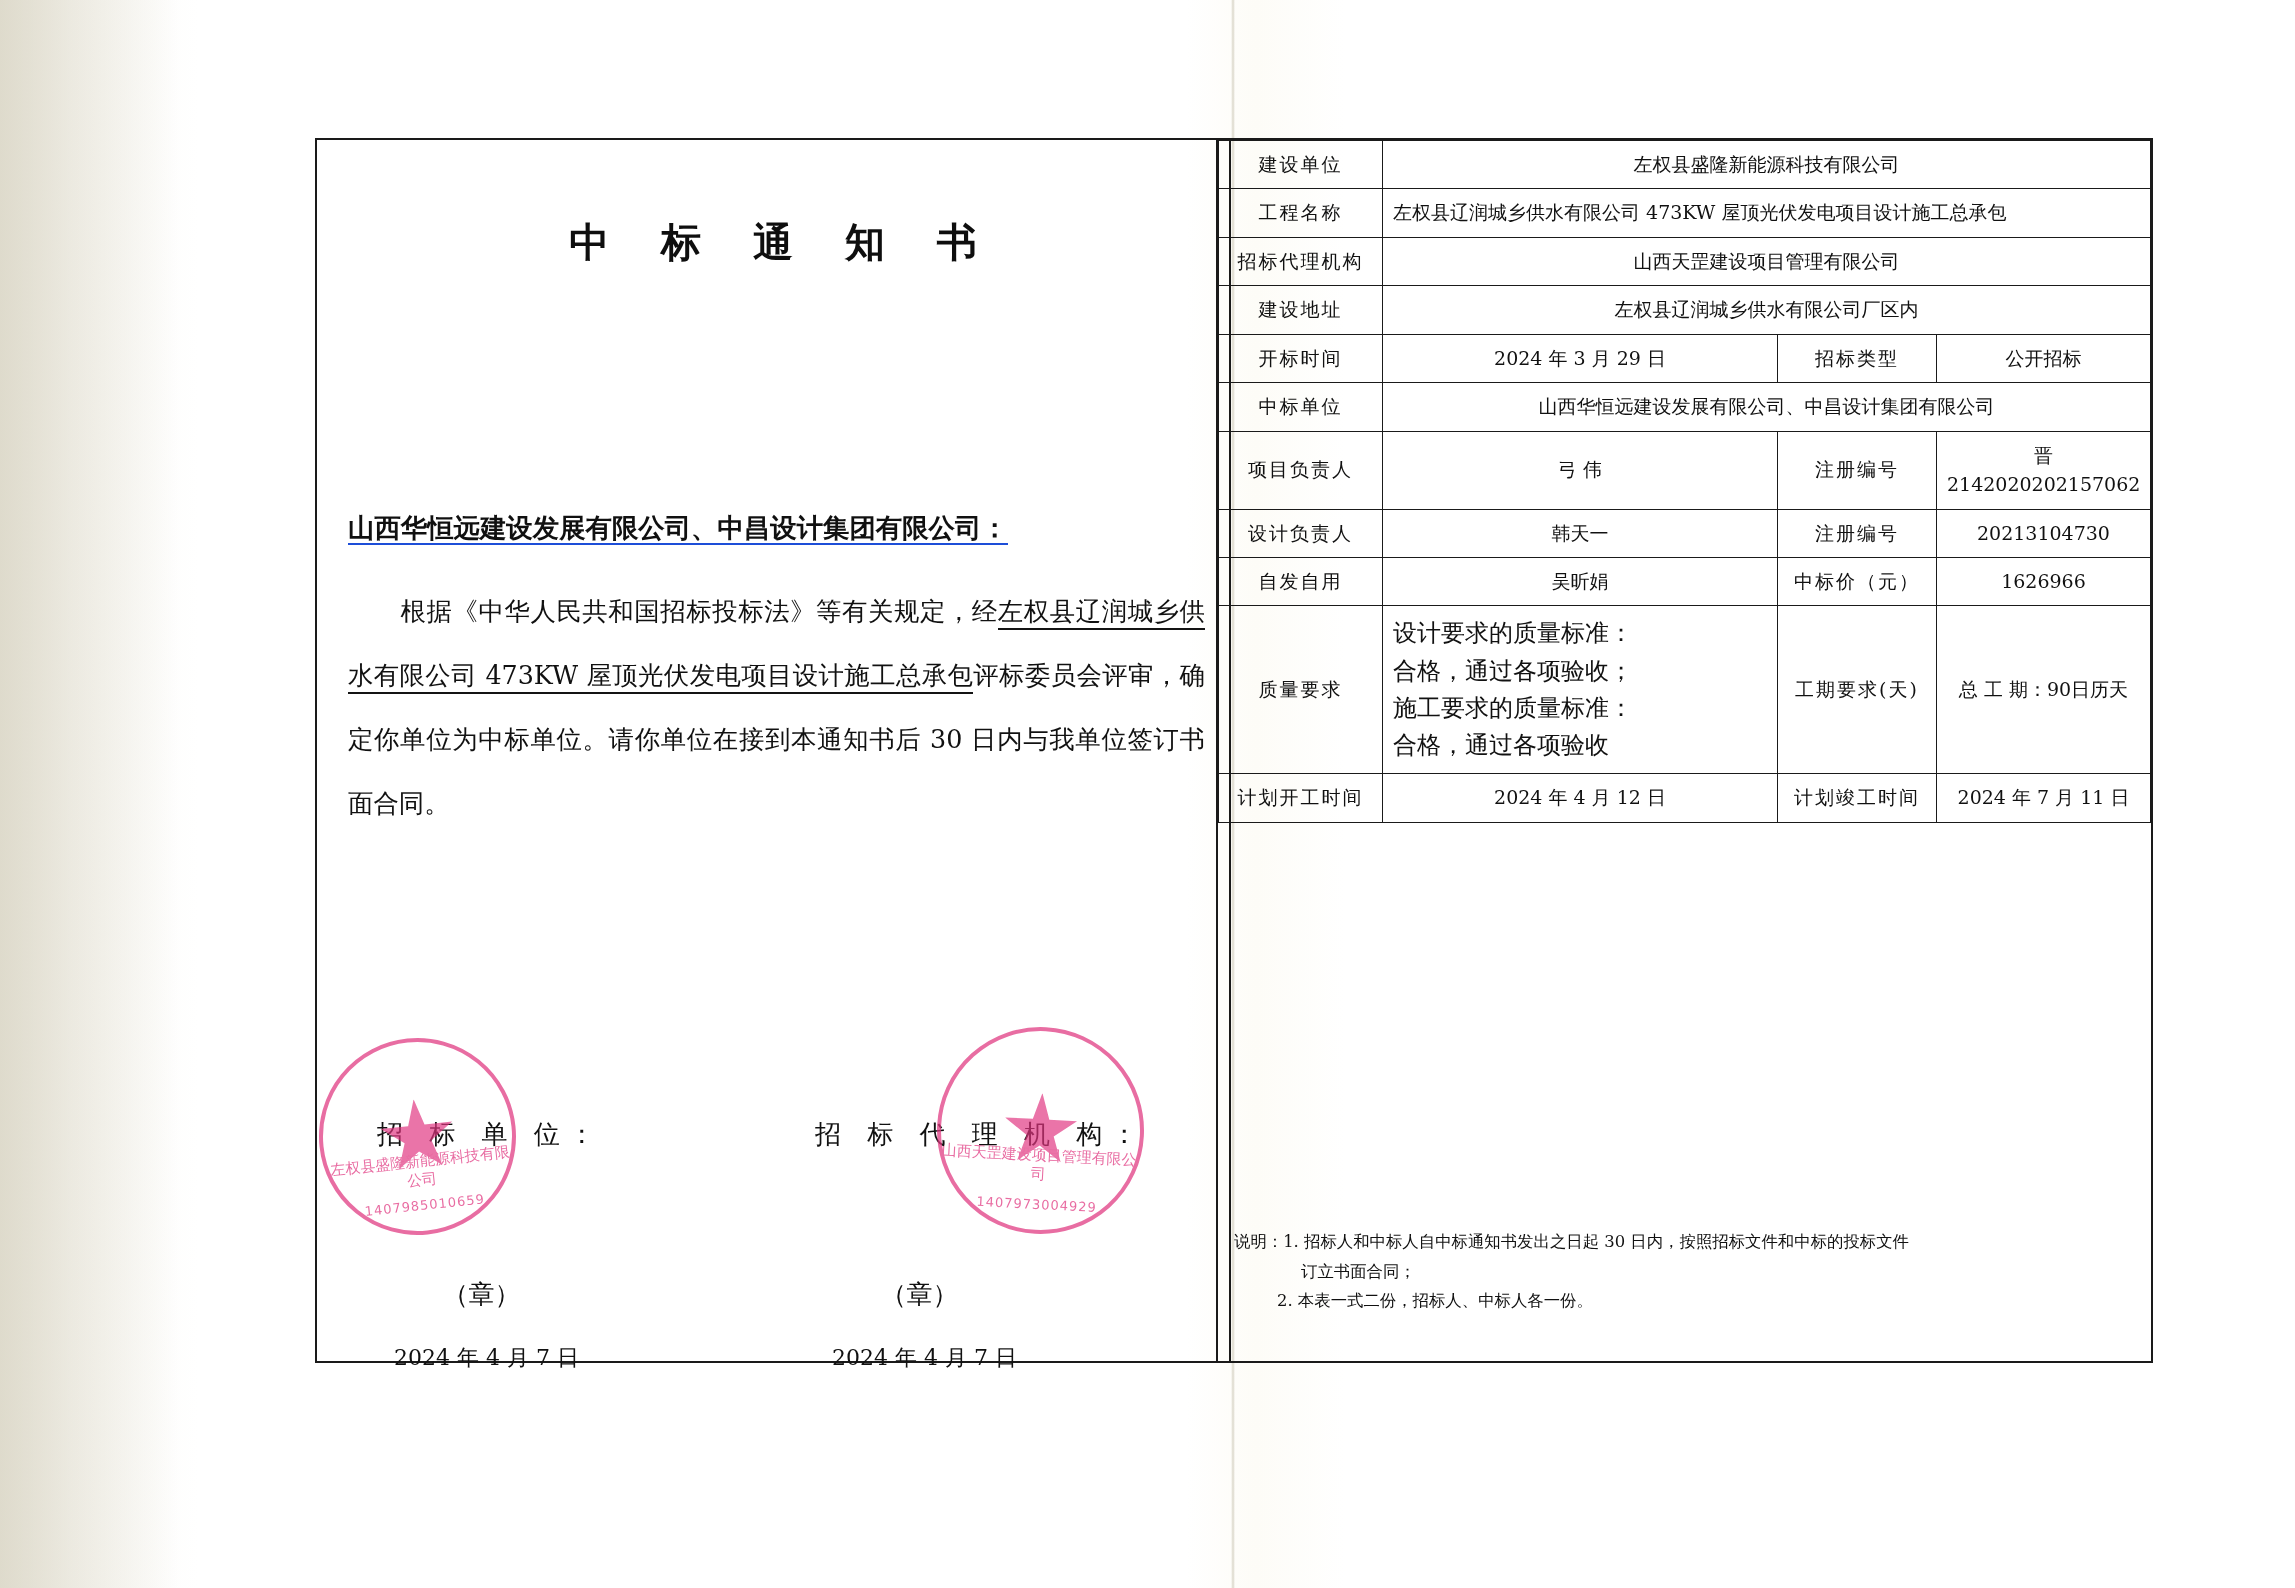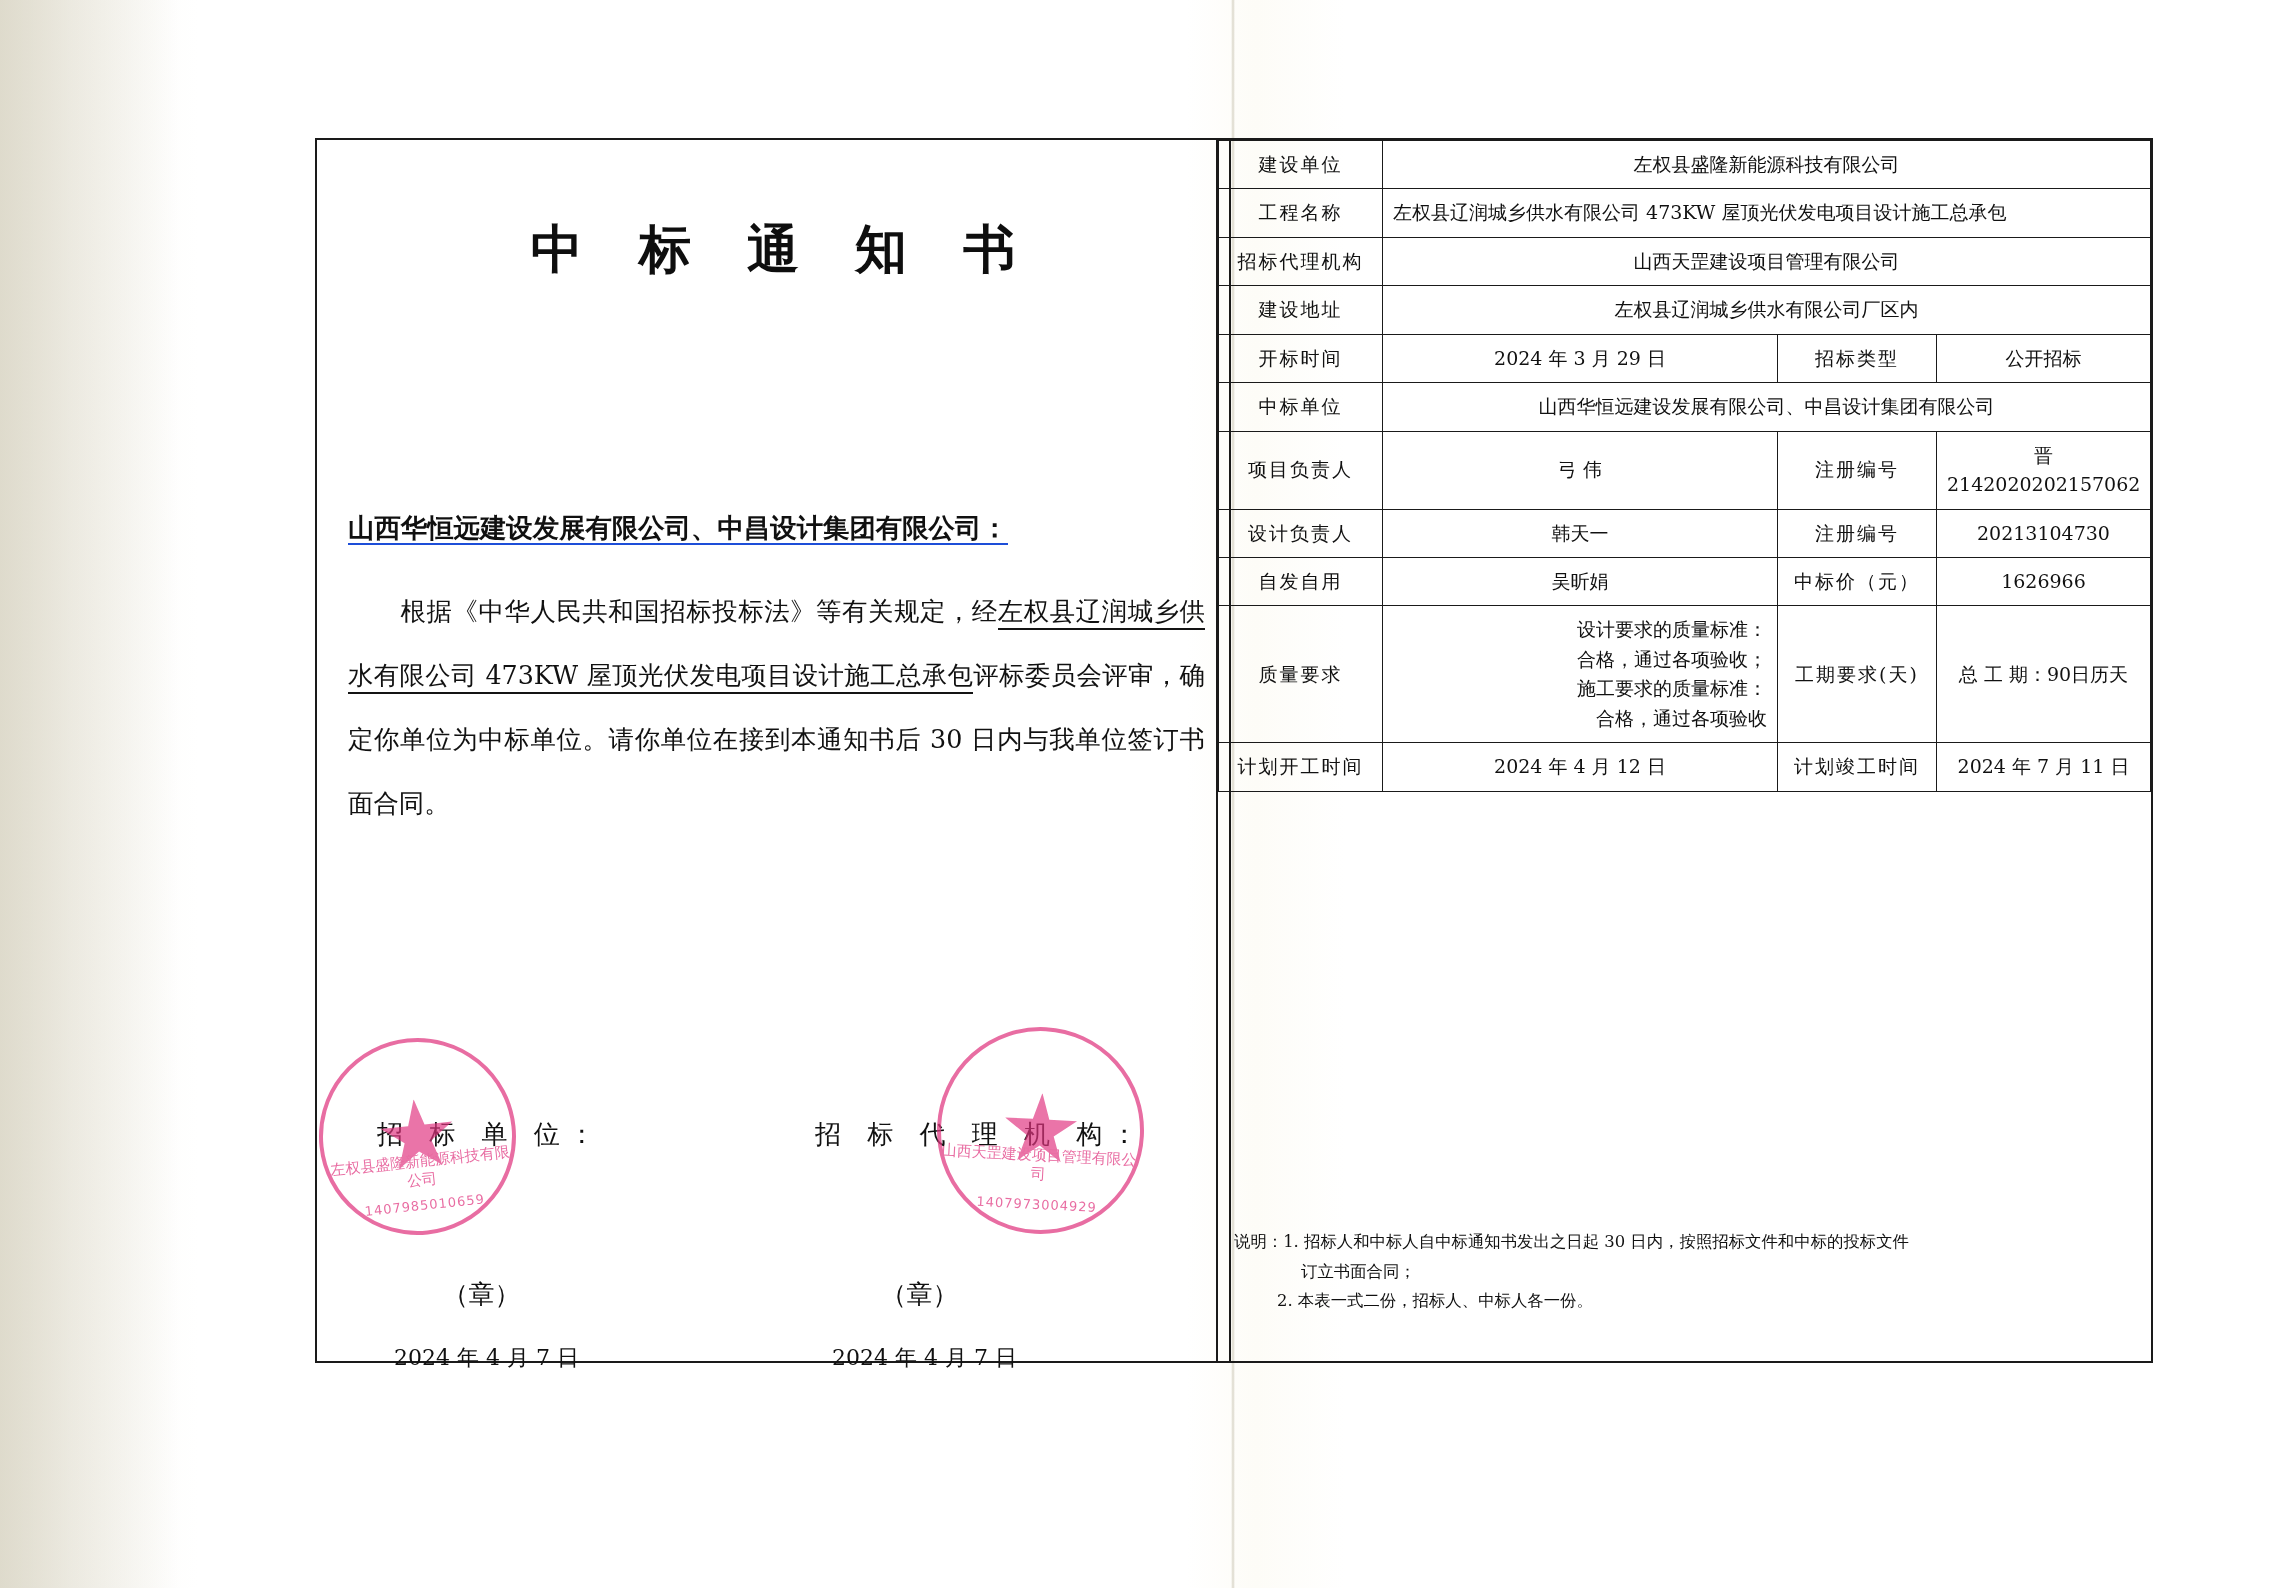--- a/index.html
+++ b/index.html
@@ -52,21 +52,21 @@
     height: 1225px;
     border: 2.5px solid #1a1a1a;
     box-sizing: border-box;
     background: transparent;
   }
   .title {
     position: absolute;
     top: 75px;
     left: 0; right: 0;
     text-align: center;
-    font-size: 52px;
+    font-size: 40px;
     letter-spacing: 19px;
     text-indent: 19px;
     font-weight: 700;
     color: #0e0e0e;
     font-family: "DejaVu Serif", "Liberation Serif", serif;
   }
   .addressee-wrap {
     position: absolute;
     top: 368px;
     left: 31px;
@@ -202,23 +202,23 @@
     letter-spacing: 2px;
     white-space: nowrap;
   }
   td.val-center { text-align: center; }
   td.val-just   { text-align: justify; text-justify: inter-ideograph; }
   .col-lbl { width: 164px; }
   .col-mid { width: 159px; }
   .col-end { width: 214px; }
 
   .quality-cell {
-    font-size: 19px;
+    font-size: 24px;
     line-height: 1.85;
-    text-align: right;
+    text-align: left;
     padding-left: 17px;
   }
   .note {
     position: absolute;
     left: 0; right: 0;
     bottom: 0;
     padding: 0 11px 0 12px;
     font-size: 16.4px;
     line-height: 1.8;
     color: #111;

